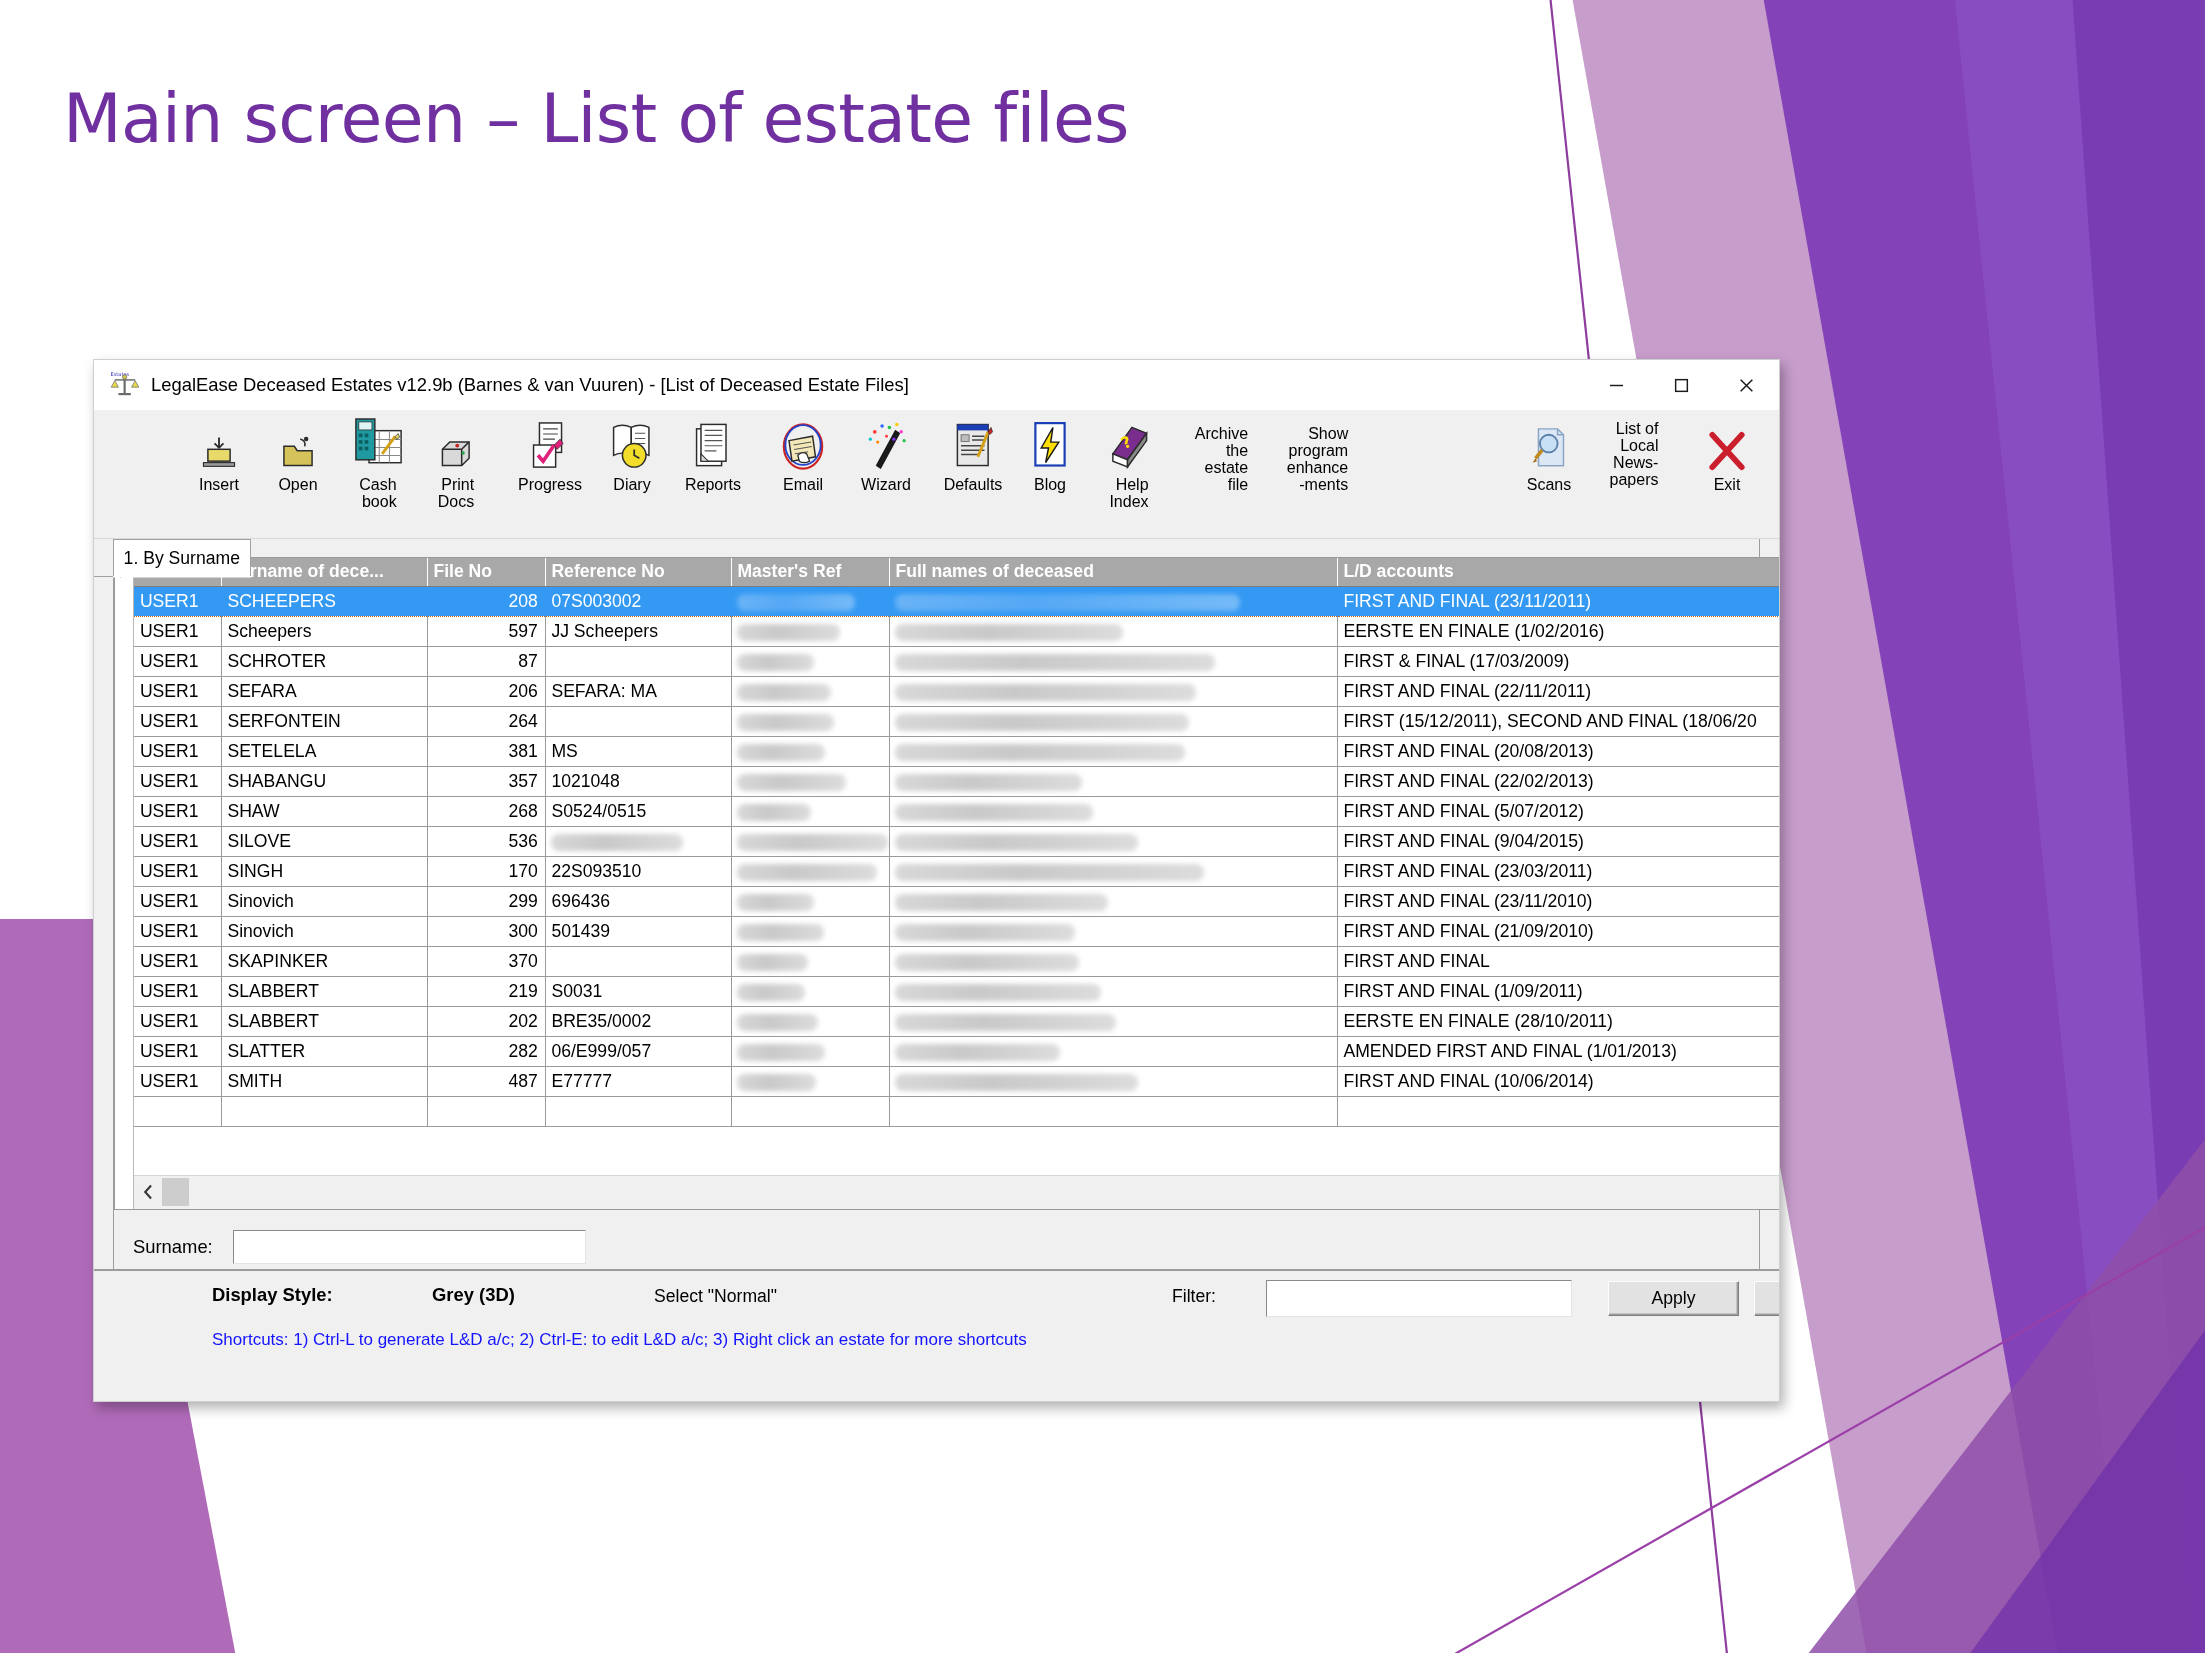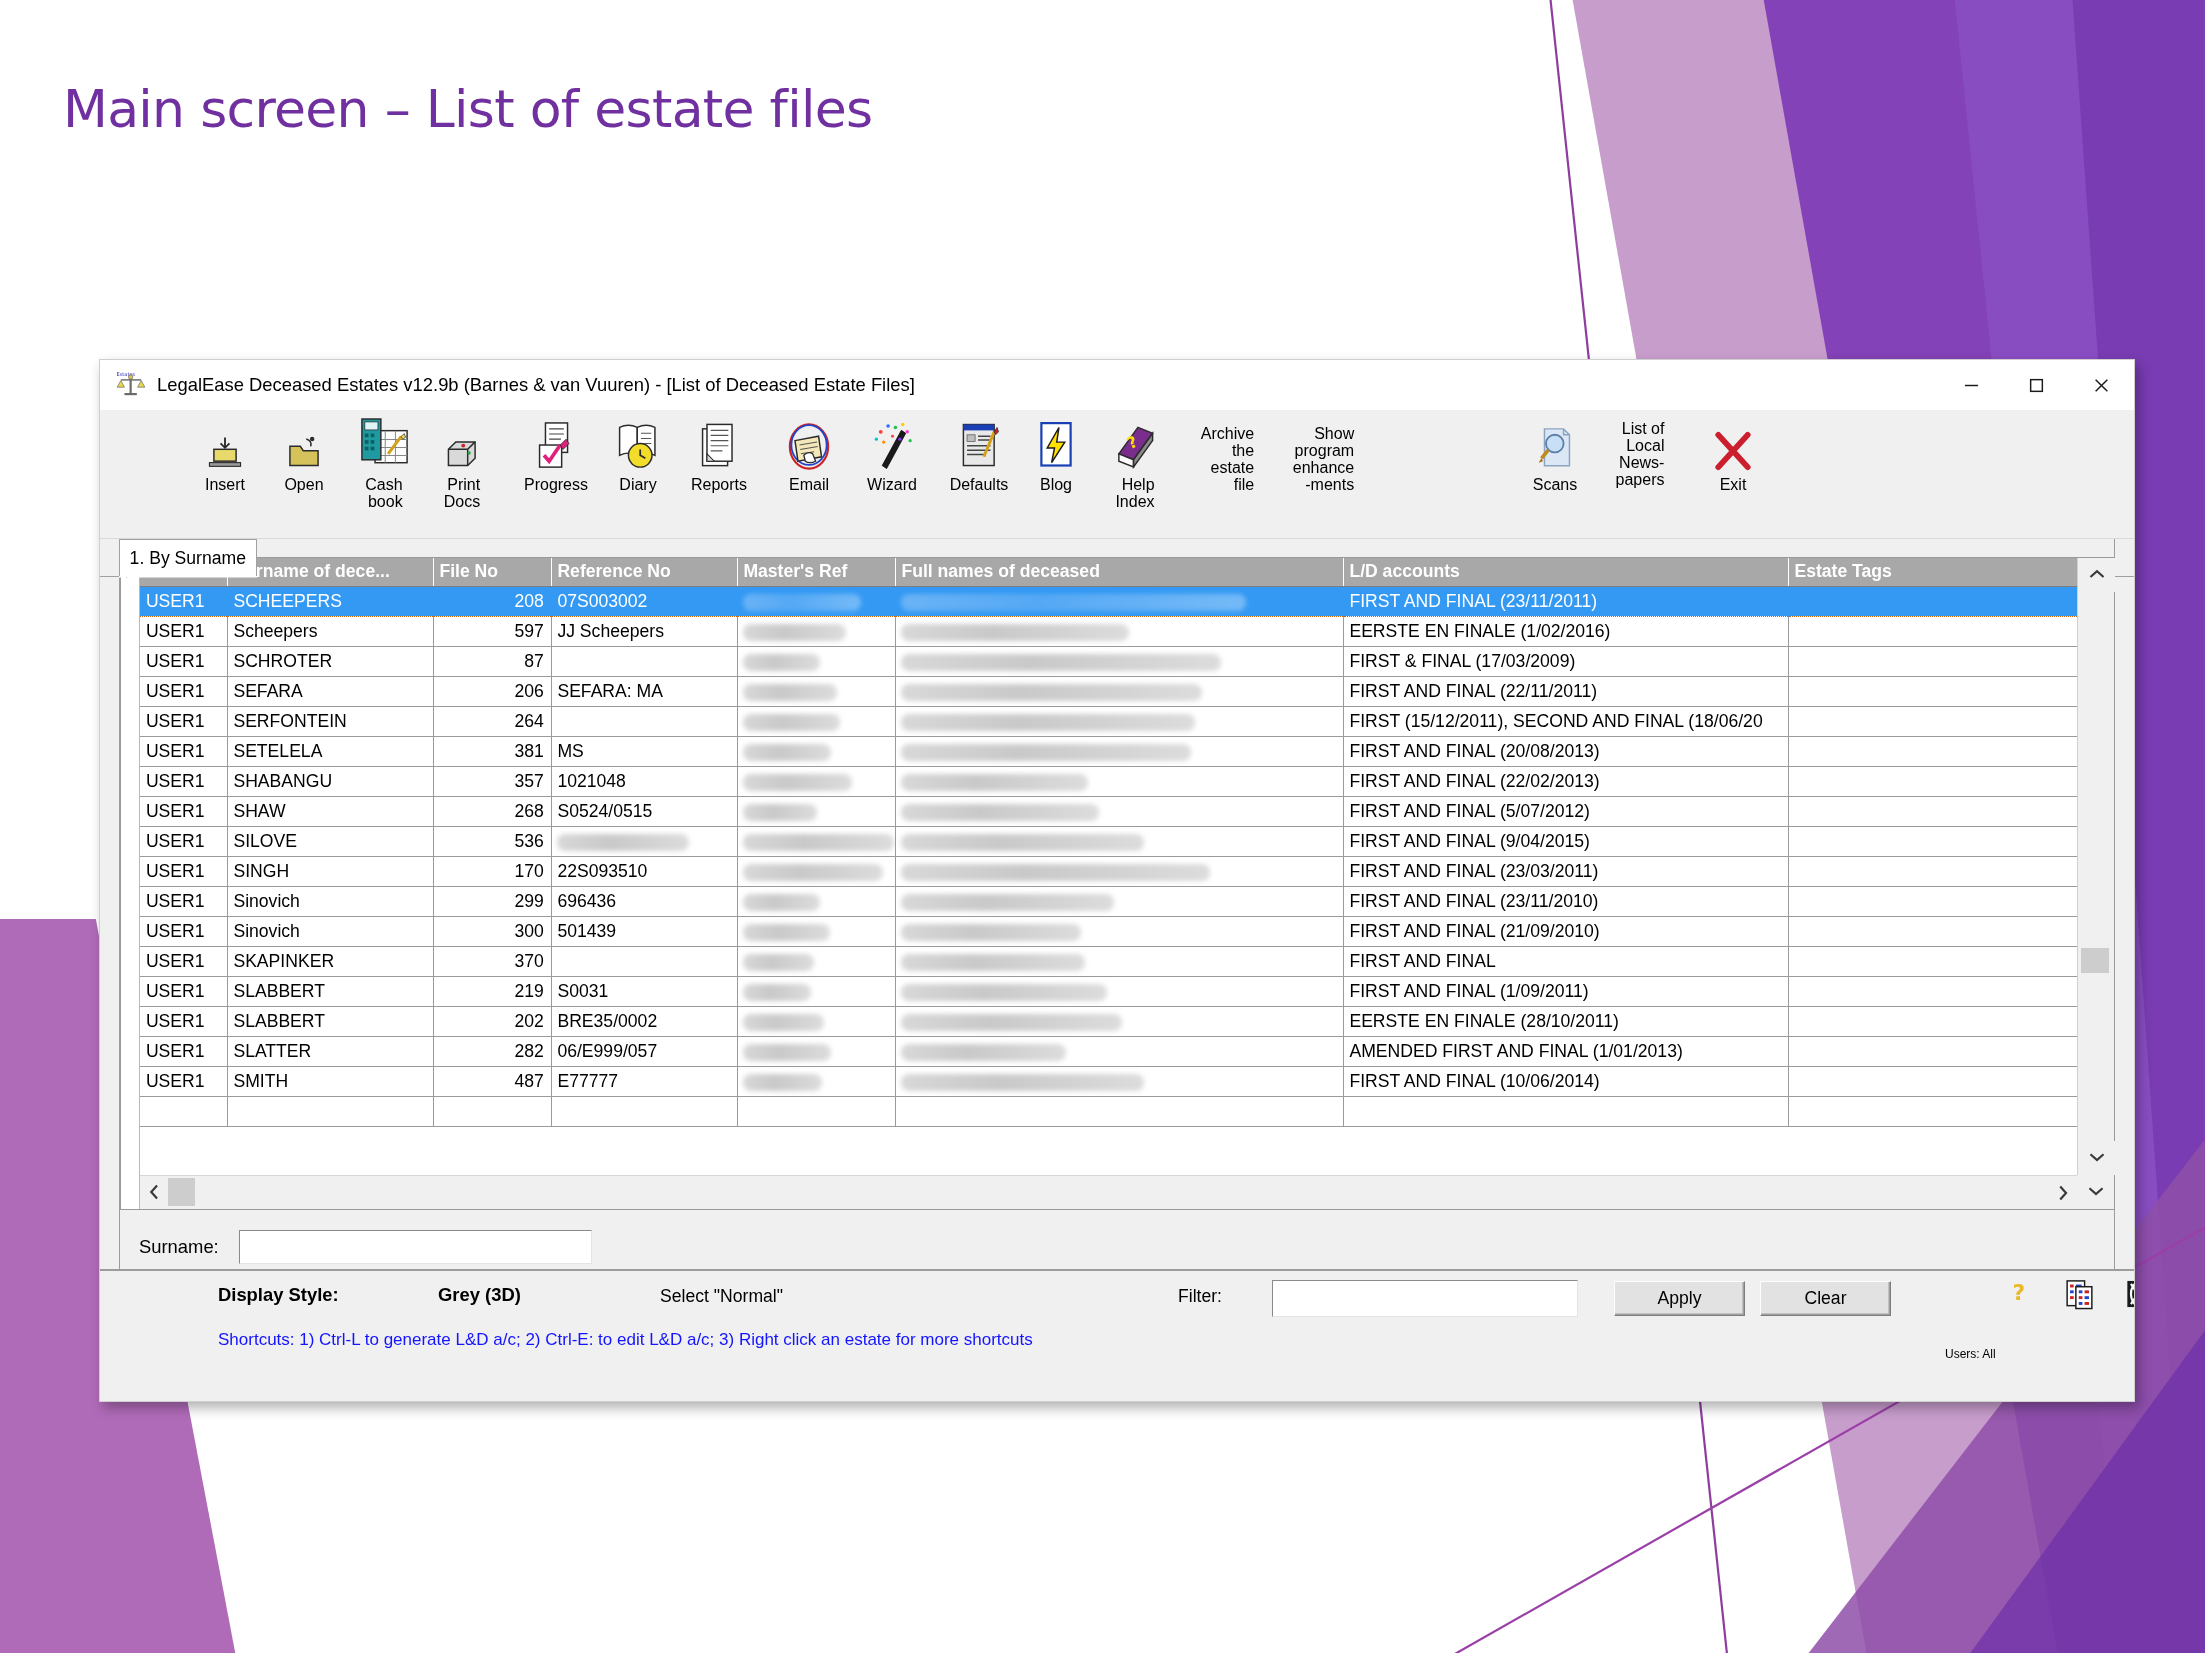--- a/index.html
+++ b/index.html
@@ -20,33 +20,33 @@
   }
   .deco-br-wrap {
     position: absolute; bottom: 0; right: 0; width: 1176px; height: 515px;
     overflow: hidden; pointer-events: none;
   }
 
   
   .slide-title {
     position: absolute;
     left: 63px; top: 79px;
-    font-size: 52px;
+    font-size: 68px;
     font-weight: 400;
     color: #7030A0;
     letter-spacing: -0.7px;
     white-space: nowrap;
     font-family: "DejaVu Sans", sans-serif;
   }
 
   
   .app-window {
     position: absolute;
-    left: 99px; top: 359px;
-    width: 2036px; height: 1043px;
+    left: 93px; top: 359px;
+    width: 1687px; height: 1043px;
     background: #5eead4;
     box-shadow: 4.4px 5.9px 11.8px rgba(0,0,0,0.30);
     border: 0.7px solid #cfcfcf;
     overflow: hidden;
   }
 
   
   .titlebar {
     height: 50px; background: #ffffff;
     display: flex; align-items: center;

